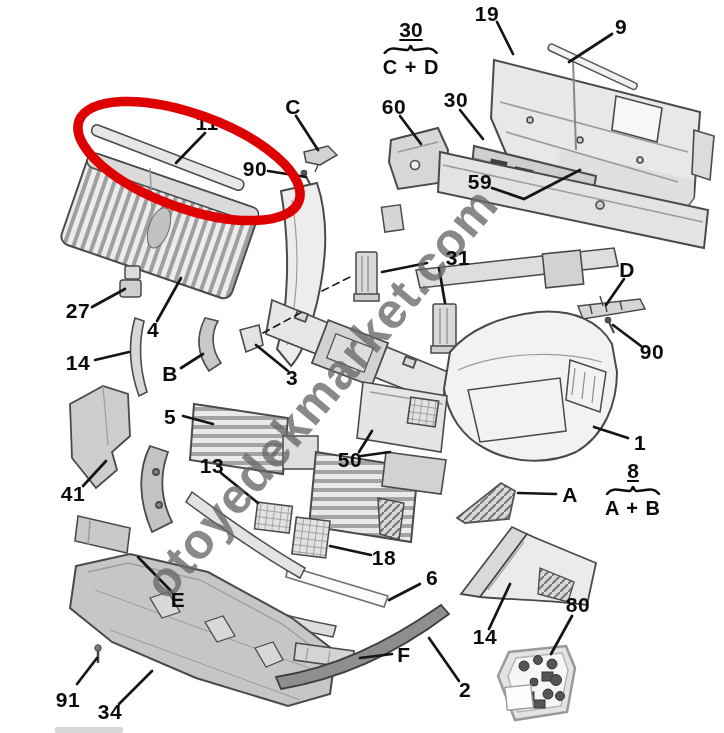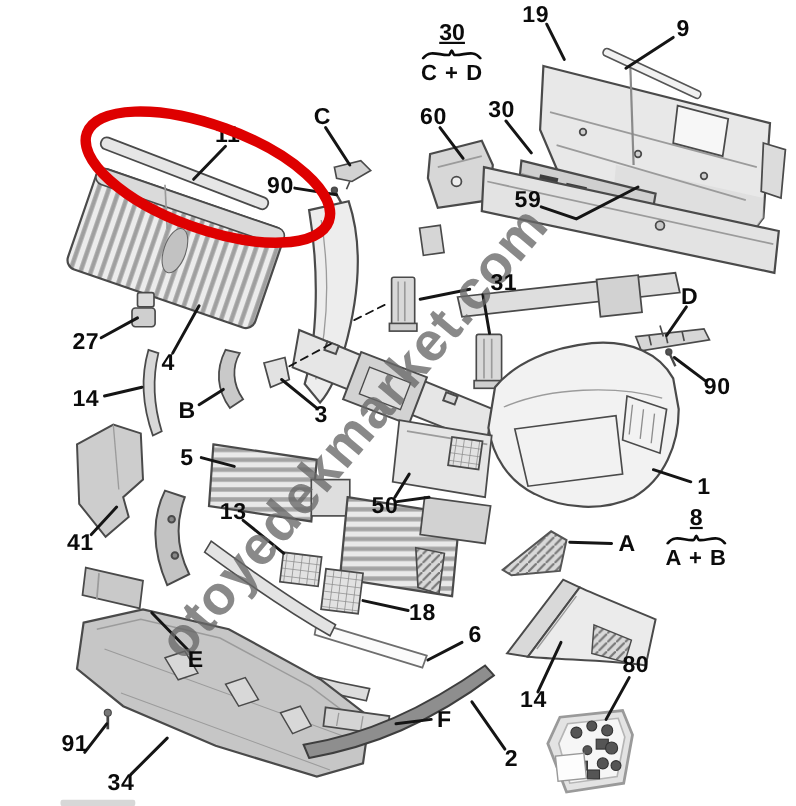--- a/index.html
+++ b/index.html
@@ -312,21 +312,21 @@
   <div class="lbl" style="left:73px;top:494px">41</div>
   <div class="lbl" style="left:212px;top:466px">13</div>
   <div class="lbl" style="left:350px;top:460px">50</div>
   <div class="lbl" style="left:640px;top:443px">1</div>
   <div class="lbl" style="left:570px;top:495px">A</div>
   <div class="lbl" style="left:384px;top:558px">18</div>
   <div class="lbl" style="left:432px;top:578px">6</div>
   <div class="lbl" style="left:485px;top:637px">14</div>
   <div class="lbl" style="left:578px;top:605px">80</div>
   <div class="lbl" style="left:178px;top:600px">E</div>
-  <div class="lbl" style="left:68px;top:677px">91</div>
+  <div class="lbl" style="left:68px;top:700px">91</div>
   <div class="lbl" style="left:110px;top:712px">34</div>
   <div class="lbl" style="left:404px;top:655px">F</div>
   <div class="lbl" style="left:465px;top:690px">2</div>
 
   <div class="callout" style="left:411px;top:19px">
     <span class="num">30</span>
     <svg width="56" height="12" viewBox="0 0 56 12">
       <path d="M2,11 C8,3 16,8 24,8 L25,8 C27,8 27,4 28,4 C29,4 29,8 31,8 L32,8 C40,8 48,3 54,11" stroke="#0b0b0b" stroke-width="2.4" fill="none" stroke-linecap="round"></path>
     </svg>
     <span class="letters">C + D</span>

